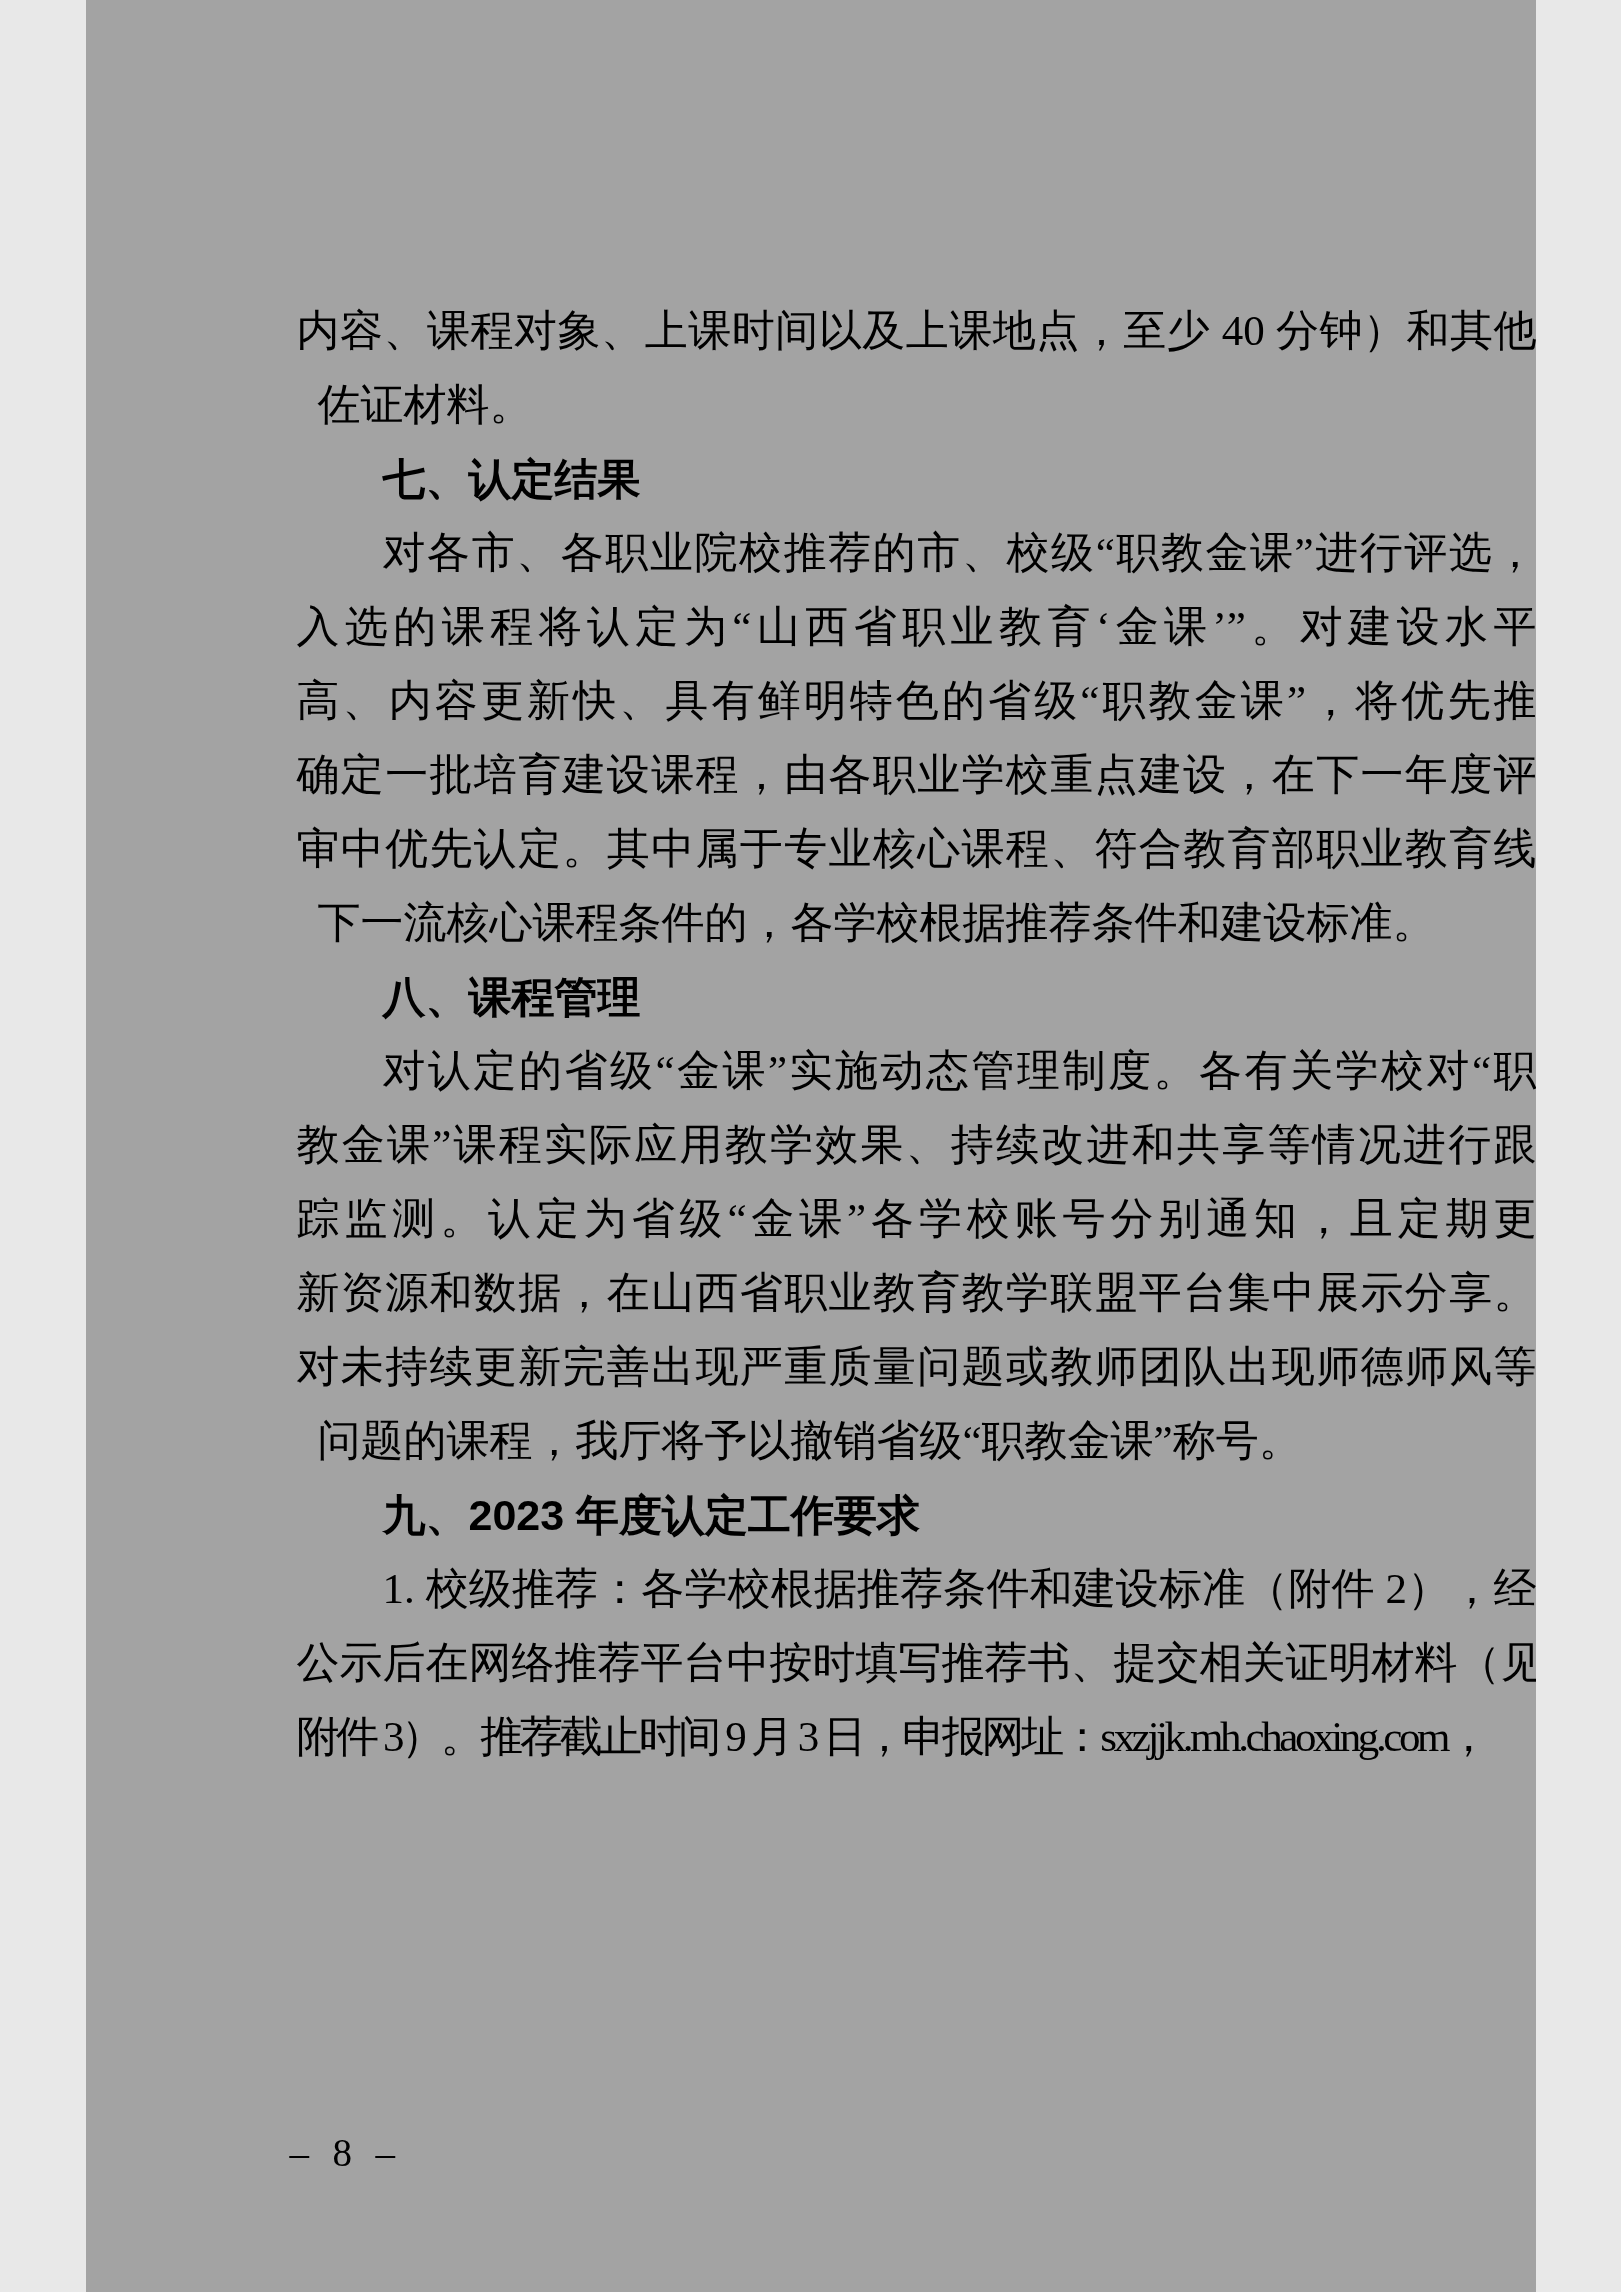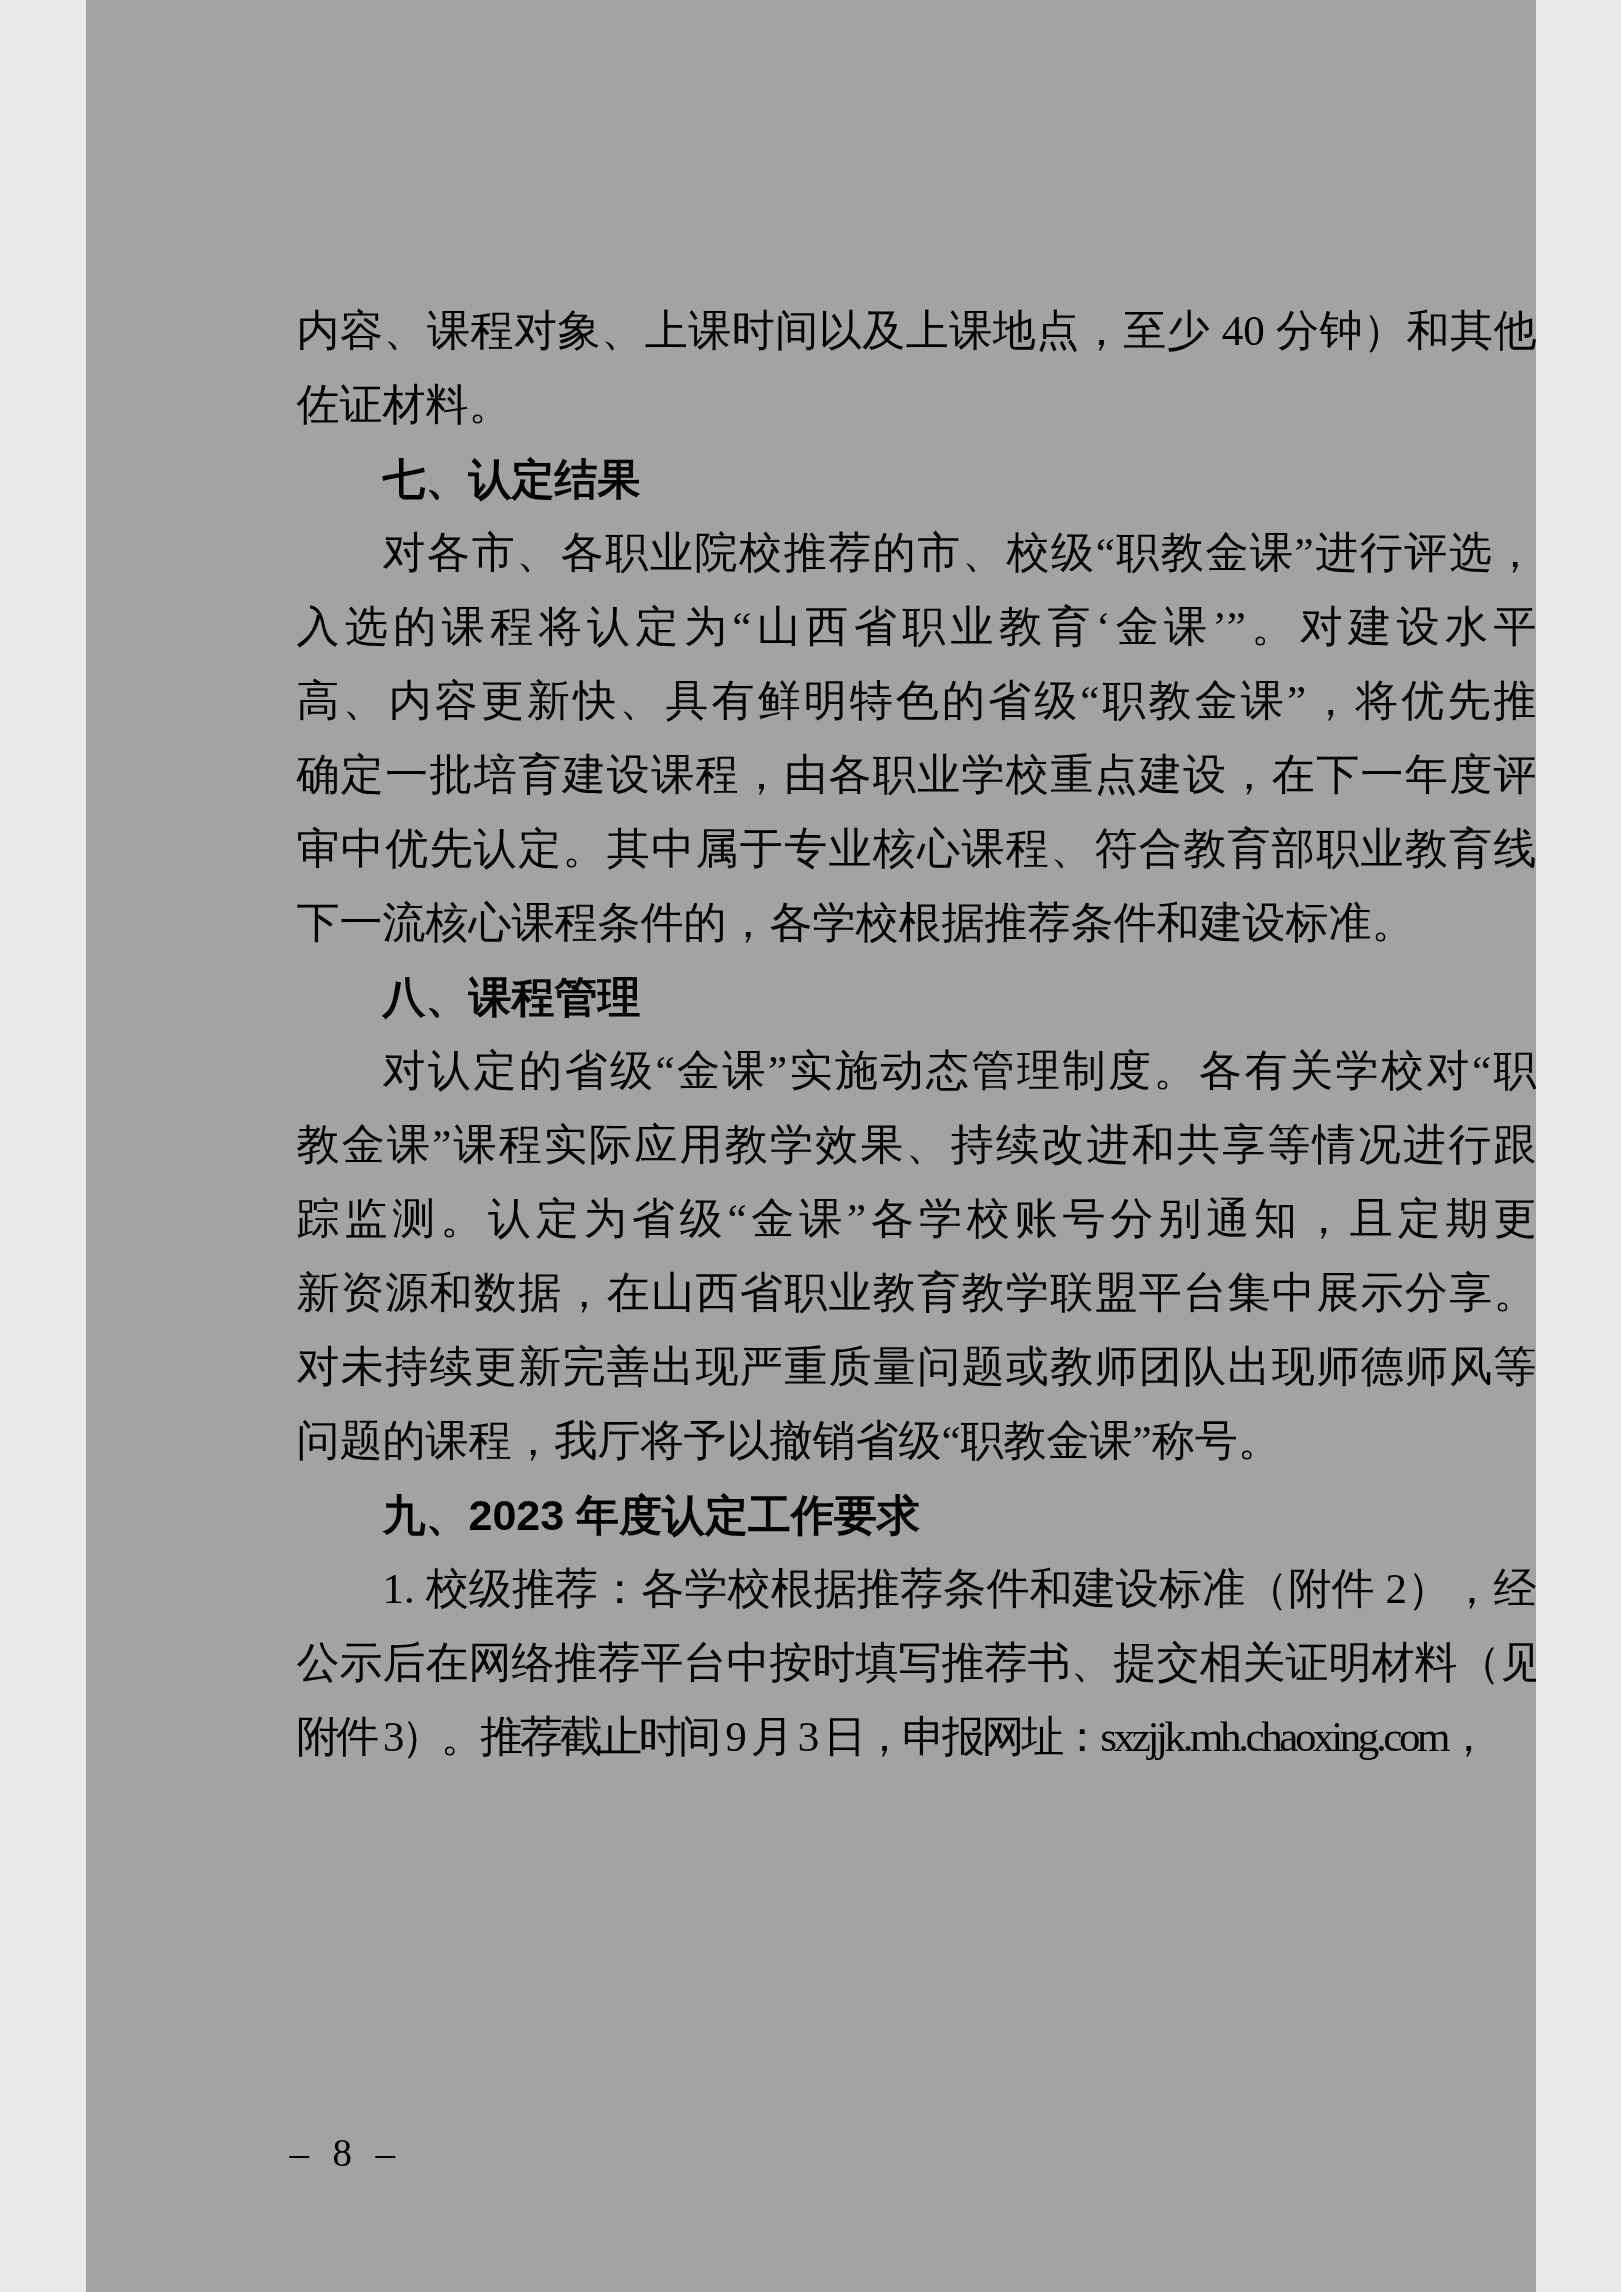--- a/index.html
+++ b/index.html
@@ -31,20 +31,21 @@
     color: #000000;
     white-space: nowrap;
     text-align: justify;
     text-align-last: justify;
     text-justify: auto;
     font-family: "Liberation Serif", serif;
   }
   .line.last {
     text-align: right;
     text-align-last: left;
+    margin-left: 21px;
   }
   .line.indent {
     text-indent: 86px;
   }
   .line.heading {
     font-family: "Liberation Sans", sans-serif;
     font-weight: 700;
     text-align: right;
     text-align-last: left;
   }

